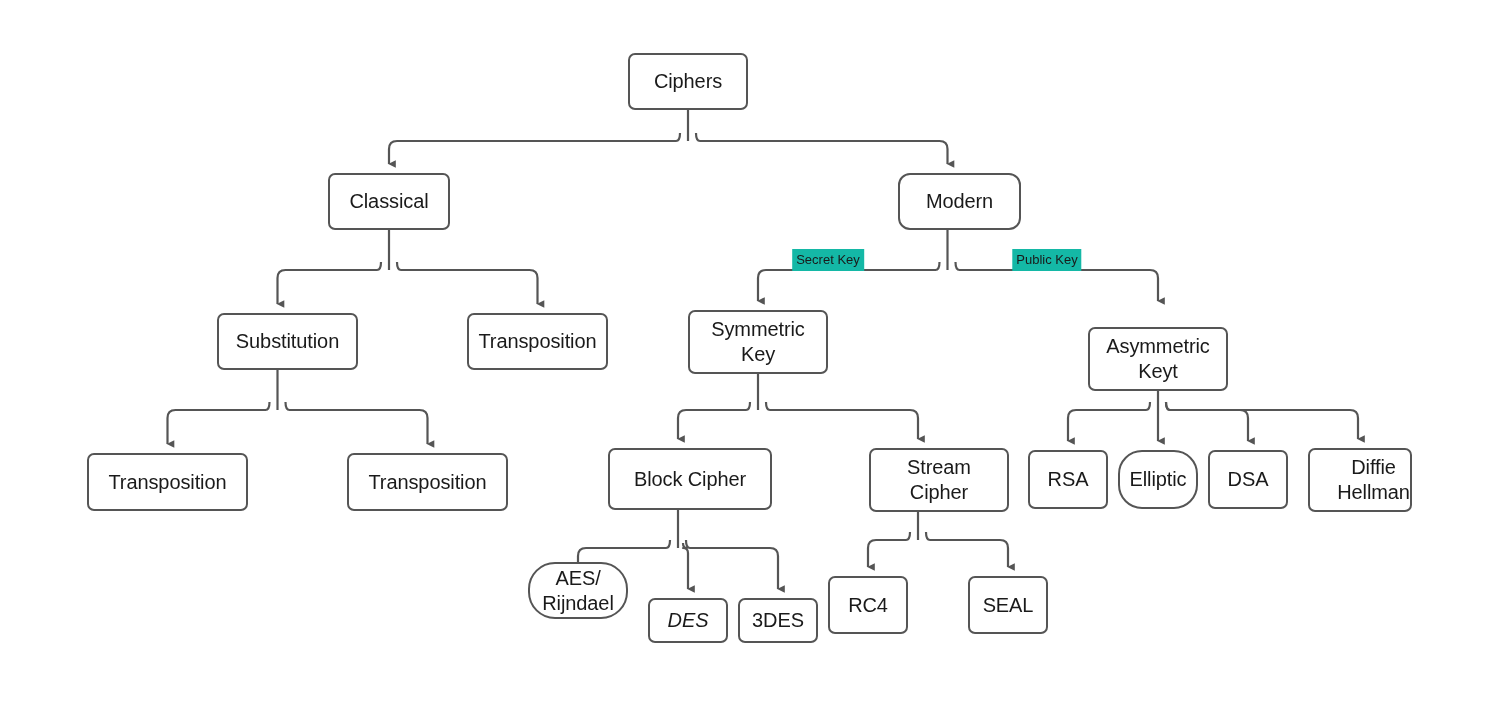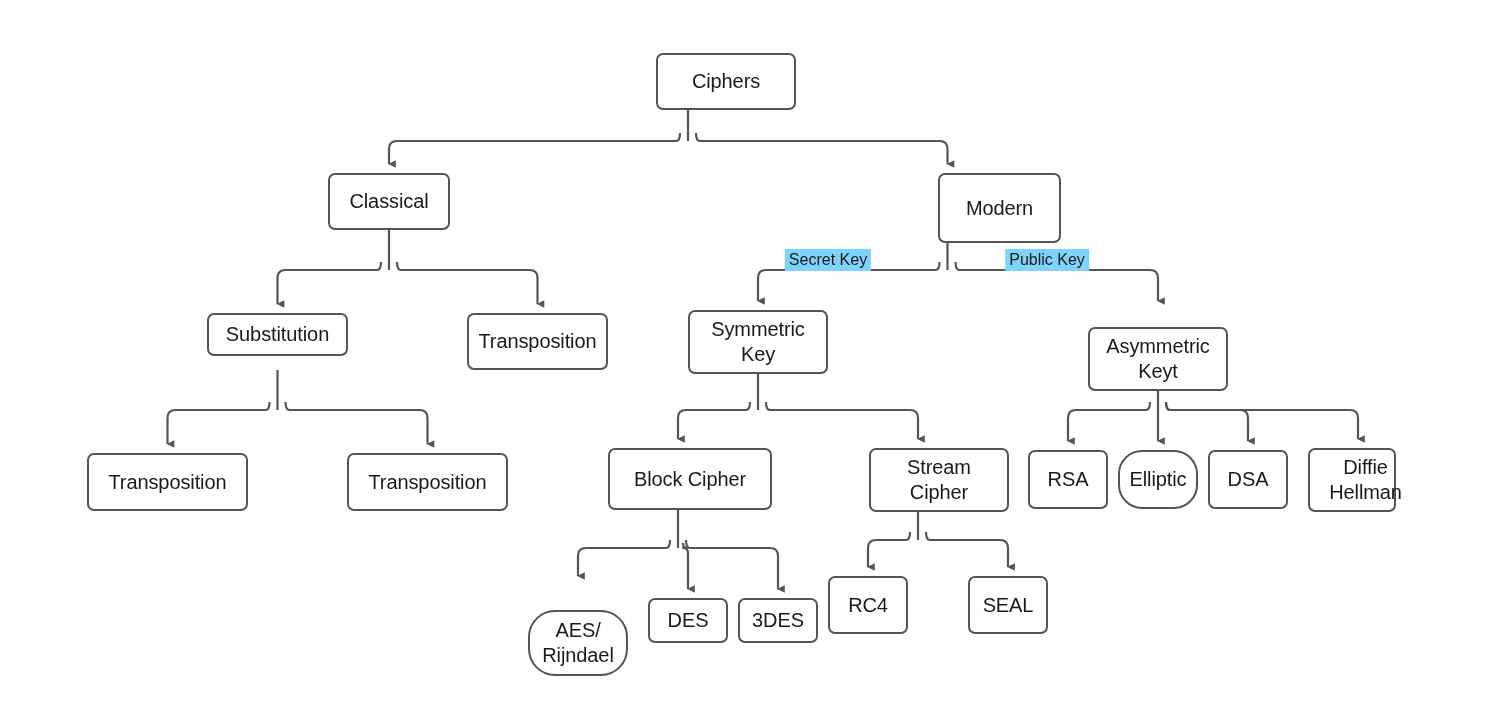--- a/index.html
+++ b/index.html
@@ -40,24 +40,24 @@
     align-items: center;
     justify-content: center;
     text-align: center;
     white-space: pre-line;
     padding: 0 5px;
     letter-spacing: -0.1px;
   }
   .edge-label {
     position: absolute;
     font-family: "Liberation Sans", sans-serif;
-    font-size: 16px;
+    font-size: 13px;
     line-height: 22px;
     color: #1a1a1a;
-    background: #7dd3fc;
+    background: #14b8a6;
     white-space: nowrap;
     padding: 0 4px;
     text-align: center;
   }
 </style>
 </head>
 <body>
 
 <div id="diagram">
   <svg id="edges" viewBox="0 0 1496 704" xmlns="http://www.w3.org/2000/svg">
@@ -91,42 +91,42 @@
         <path d="M 670 540 Q 670 548 666 548 L 586 548 Q 578 548 578 556 L 578 576" marker-end="url(#arrowhead)"></path>
         <path d="M 683 543 Q 683 548 687 548 L 683 548 Q 688 548 688 553 L 688 589" marker-end="url(#arrowhead)"></path>
         <path d="M 686 540 Q 686 548 690 548 L 770 548 Q 778 548 778 556 L 778 589" marker-end="url(#arrowhead)"></path>
         <path d="M 918 512 L 918 540"></path>
         <path d="M 910 532 Q 910 540 906 540 L 876 540 Q 868 540 868 548 L 868 567" marker-end="url(#arrowhead)"></path>
         <path d="M 926 532 Q 926 540 930 540 L 1000 540 Q 1008 540 1008 548 L 1008 567" marker-end="url(#arrowhead)"></path>
       </g>
   </svg>
 
   <div id="nodes-layer">
-      <div class="node" style="left: 628px; top: 53px; width: 140px; height: 57px; margin-left: 28px;">Ciphers</div>
+      <div class="node" style="left: 628px; top: 53px; width: 120px; height: 57px;">Ciphers</div>
       <div class="node" style="left: 328px; top: 173px; width: 122px; height: 57px;">Classical</div>
-      <div class="node" style="left: 938px; top: 173px; width: 123px; height: 70px;">Modern</div>
-      <div class="node" style="left: 207px; top: 313px; width: 141px; height: 43px;">Substitution</div>
+      <div class="node" style="left: 898px; top: 173px; width: 123px; height: 57px; border-radius: 12px;">Modern</div>
+      <div class="node" style="left: 217px; top: 313px; width: 141px; height: 57px;">Substitution</div>
       <div class="node" style="left: 467px; top: 313px; width: 141px; height: 57px;">Transposition</div>
       <div class="node" style="left: 688px; top: 310px; width: 140px; height: 64px;">Symmetric
 Key</div>
       <div class="node" style="left: 1088px; top: 310px; width: 140px; height: 64px; margin-top: 17px;">Asymmetric
 Keyt</div>
       <div class="node" style="left: 87px; top: 453px; width: 161px; height: 58px;">Transposition</div>
       <div class="node" style="left: 347px; top: 453px; width: 161px; height: 58px;">Transposition</div>
       <div class="node" style="left: 608px; top: 448px; width: 164px; height: 62px;">Block Cipher</div>
       <div class="node" style="left: 848px; top: 448px; width: 140px; height: 64px; margin-left: 21px;">Stream
 Cipher</div>
       <div class="node" style="left: 1028px; top: 450px; width: 80px; height: 59px;">RSA</div>
       <div class="node" style="left: 1118px; top: 450px; width: 80px; height: 59px; border-radius: 24px;">Elliptic</div>
       <div class="node" style="left: 1208px; top: 450px; width: 80px; height: 59px;">DSA</div>
-      <div class="node" style="left: 1308px; top: 448px; width: 88px; height: 64px; padding-left: 32px;">Diffie
+      <div class="node" style="left: 1308px; top: 448px; width: 104px; height: 64px; padding-left: 32px;">Diffie
 Hellman</div>
-      <div class="node" style="left: 528px; top: 610px; width: 100px; height: 66px; border-radius: 27px;">AES/
+      <div class="node" style="left: 528px; top: 562px; width: 100px; height: 57px; border-radius: 27px;">AES/
 Rijndael</div>
-      <div class="node" style="left: 648px; top: 598px; width: 80px; height: 45px;">DES</div>
+      <div class="node" style="left: 648px; top: 598px; width: 80px; height: 45px; font-style: italic;">DES</div>
       <div class="node" style="left: 738px; top: 598px; width: 80px; height: 45px;">3DES</div>
       <div class="node" style="left: 828px; top: 576px; width: 80px; height: 58px;">RC4</div>
       <div class="node" style="left: 968px; top: 576px; width: 80px; height: 58px;">SEAL</div>
     </div>
   <div id="labels-layer">
       <div class="edge-label" style="left: 828px; top: 249px; transform: translateX(-50%);">Secret Key</div>
       <div class="edge-label" style="left: 1047px; top: 249px; transform: translateX(-50%);">Public Key</div>
     </div>
 </div>
 

